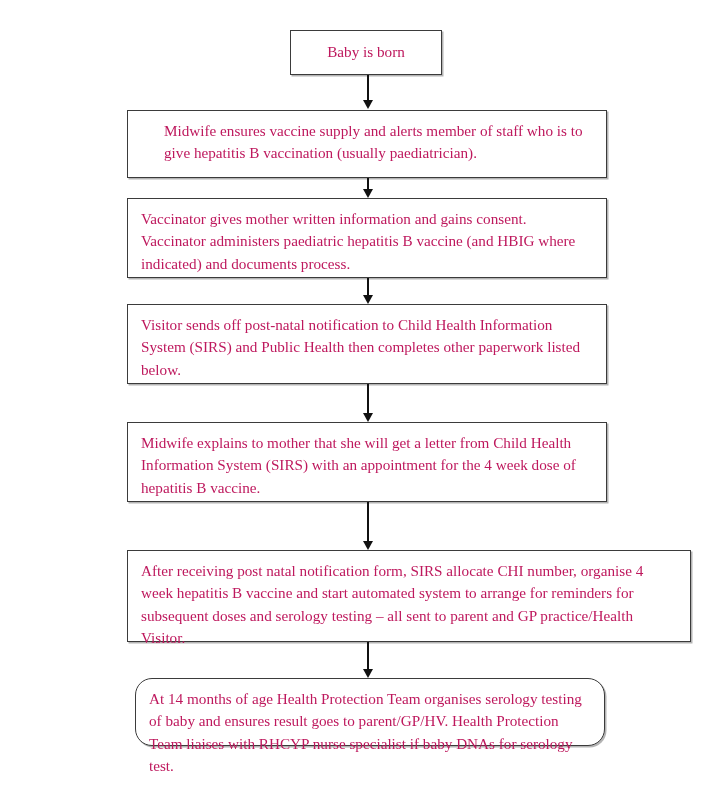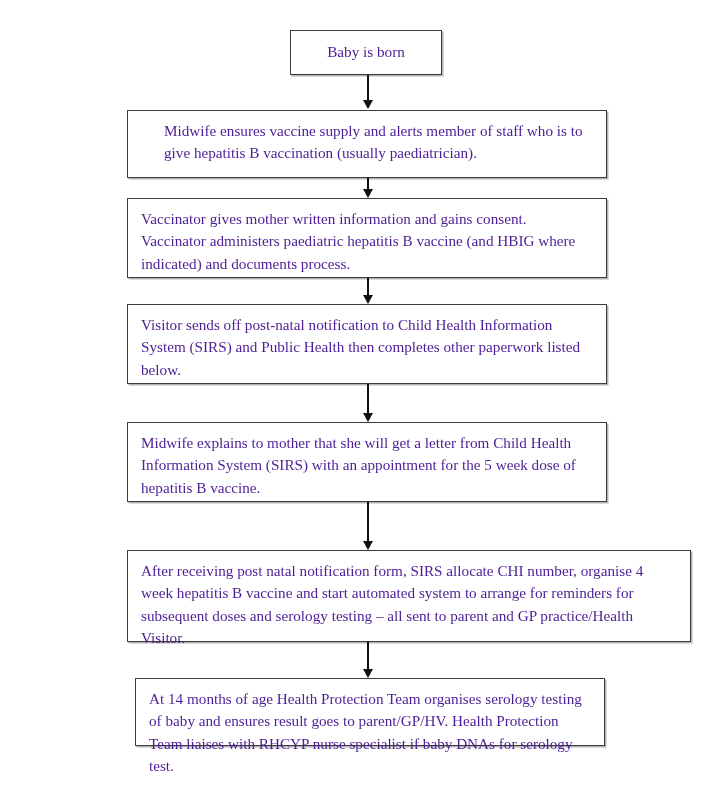--- a/index.html
+++ b/index.html
@@ -25,21 +25,21 @@
     position: absolute;
     box-sizing: border-box;
     background: #ffffff;
     border: 1.5px solid #3b3b3b;
     box-shadow: 1.5px 1.5px 0 0 #b4b4b4;
   }
   .node-text {
     font-family: "Liberation Serif", "DejaVu Serif", serif;
     font-size: 15.2px;
     line-height: 1.47;
-    color: #4c1d95;
+    color: #be185d;
     white-space: pre-line;
   }
   .node.start {
     display: flex;
     align-items: center;
     justify-content: center;
   }
   .node.start .node-text {
     text-align: center;
   }
@@ -106,34 +106,34 @@
   <div class="node step" style="left:127px; top:304px; width:480px; height:80px;">
     <div class="node-text">Visitor sends off post-natal notification to Child Health Information System (SIRS) and Public Health then completes other paperwork listed below.</div>
   </div>
 
   <div class="connector" style="left:367px; top:384px; height:38px;">
     <div class="shaft" style="height:29px;"></div>
     <div class="head" style="top:29px;"></div>
   </div>
 
   <div class="node step" style="left:127px; top:422px; width:480px; height:80px;">
-    <div class="node-text">Midwife explains to mother that she will get a letter from Child Health Information System (SIRS) with an appointment for the 5 week dose of hepatitis B vaccine.</div>
+    <div class="node-text">Midwife explains to mother that she will get a letter from Child Health Information System (SIRS) with an appointment for the 4 week dose of hepatitis B vaccine.</div>
   </div>
 
   <div class="connector" style="left:367px; top:502px; height:48px;">
     <div class="shaft" style="height:39px;"></div>
     <div class="head" style="top:39px;"></div>
   </div>
 
   <div class="node step" style="left:127px; top:550px; width:564px; height:92px;">
     <div class="node-text">After receiving post natal notification form, SIRS allocate CHI number, organise 4 week hepatitis B vaccine and start automated system to arrange for reminders for subsequent doses and serology testing – all sent to parent and GP practice/Health Visitor.</div>
   </div>
 
   <div class="connector" style="left:367px; top:642px; height:36px;">
     <div class="shaft" style="height:27px;"></div>
     <div class="head" style="top:27px;"></div>
   </div>
 
-  <div class="node step" style="left:135px; top:678px; width:470px; height:68px;">
+  <div class="node step" style="left:135px; top:678px; width:470px; height:68px;border-radius:17px;">
     <div class="node-text">At 14 months of age Health Protection Team organises serology testing of baby and ensures result goes to parent/GP/HV. Health Protection Team liaises with RHCYP nurse specialist if baby DNAs for serology test.</div>
   </div>
 
 </div>
 
 </body></html>

